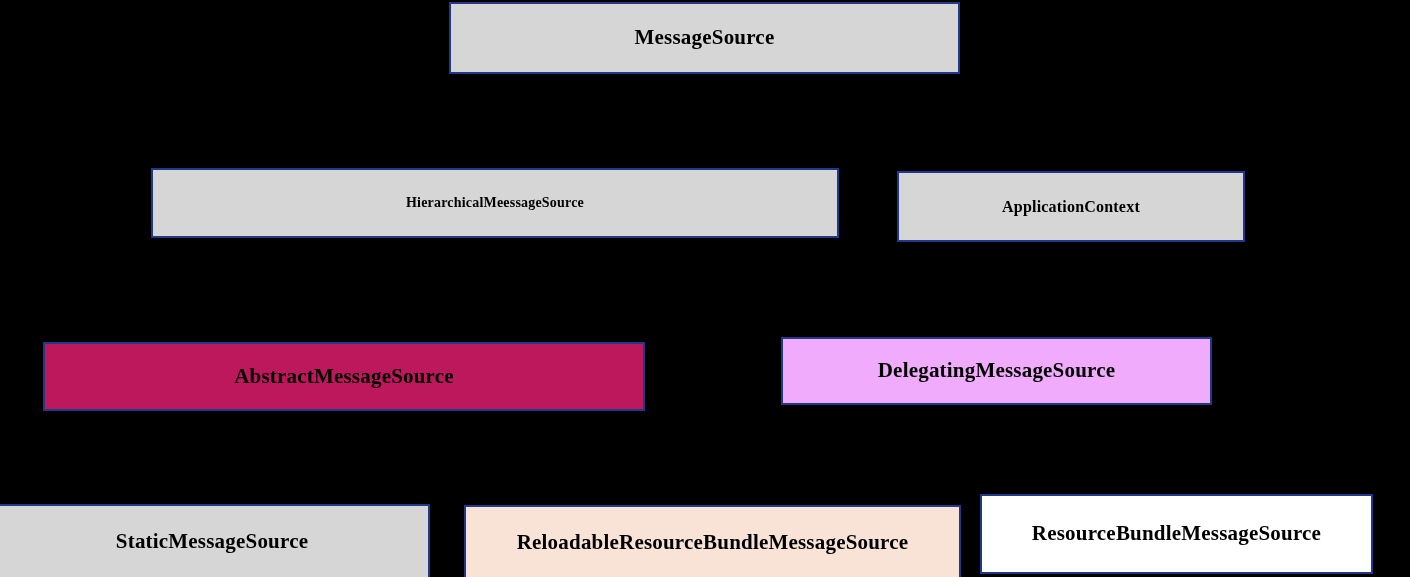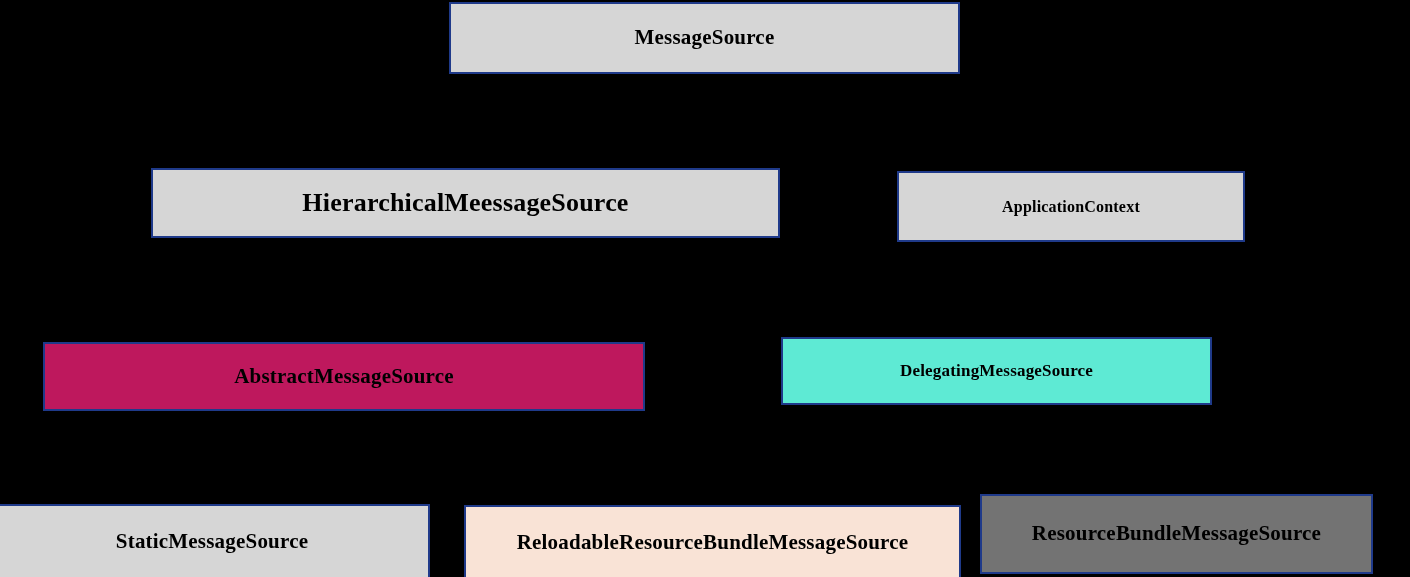--- a/index.html
+++ b/index.html
@@ -36,34 +36,34 @@
     padding: 0 6px;
   }
 </style>
 </head>
 <body>
 
 <div id="diagram-canvas">
     <div class="node" style="left: 449px; top: 2px; width: 511px; height: 72px; background: rgb(214, 214, 214); border: 2px solid rgb(31, 58, 138); font-size: 21px;">
       <span class="node-label">MessageSource</span>
     </div>
-    <div class="node" style="left: 151px; top: 168px; width: 629px; height: 70px; background: rgb(214, 214, 214); border: 2px solid rgb(31, 58, 138); font-size: 26px;">
+    <div class="node" style="left: 151px; top: 168px; width: 688px; height: 70px; background: rgb(214, 214, 214); border: 2px solid rgb(31, 58, 138); font-size: 14px;">
       <span class="node-label">HierarchicalMeessageSource</span>
     </div>
     <div class="node" style="left: 897px; top: 171px; width: 348px; height: 71px; background: rgb(214, 214, 214); border: 2px solid rgb(31, 58, 138); font-size: 16px;">
       <span class="node-label">ApplicationContext</span>
     </div>
     <div class="node" style="left: 43px; top: 342px; width: 602px; height: 69px; background: #be185d; border: 2px solid rgb(31, 58, 138); font-size: 21px;">
       <span class="node-label">AbstractMessageSource</span>
     </div>
-    <div class="node" style="left: 781px; top: 337px; width: 431px; height: 68px; background: #5eead4; border: 2px solid rgb(31, 58, 138); font-size: 17px;">
+    <div class="node" style="left: 781px; top: 337px; width: 431px; height: 68px; background: #f0abfc; border: 2px solid rgb(31, 58, 138); font-size: 21px;">
       <span class="node-label">DelegatingMessageSource</span>
     </div>
     <div class="node" style="left: -6px; top: 504px; width: 436px; height: 76px; background: rgb(214, 214, 214); border: 2px solid rgb(31, 58, 138); font-size: 21px;">
       <span class="node-label">StaticMessageSource</span>
     </div>
     <div class="node" style="left: 464px; top: 505px; width: 497px; height: 75px; background: rgb(249, 227, 214); border: 2px solid rgb(31, 58, 138); font-size: 21px;">
       <span class="node-label">ReloadableResourceBundleMessageSource</span>
     </div>
-    <div class="node" style="left: 980px; top: 494px; width: 393px; height: 80px; background: #737373; border: 2px solid rgb(31, 58, 138); font-size: 21px;">
+    <div class="node" style="left: 980px; top: 494px; width: 393px; height: 80px; background: #ffffff; border: 2px solid rgb(31, 58, 138); font-size: 21px;">
       <span class="node-label">ResourceBundleMessageSource</span>
     </div>
   </div>
 
 </body></html>

